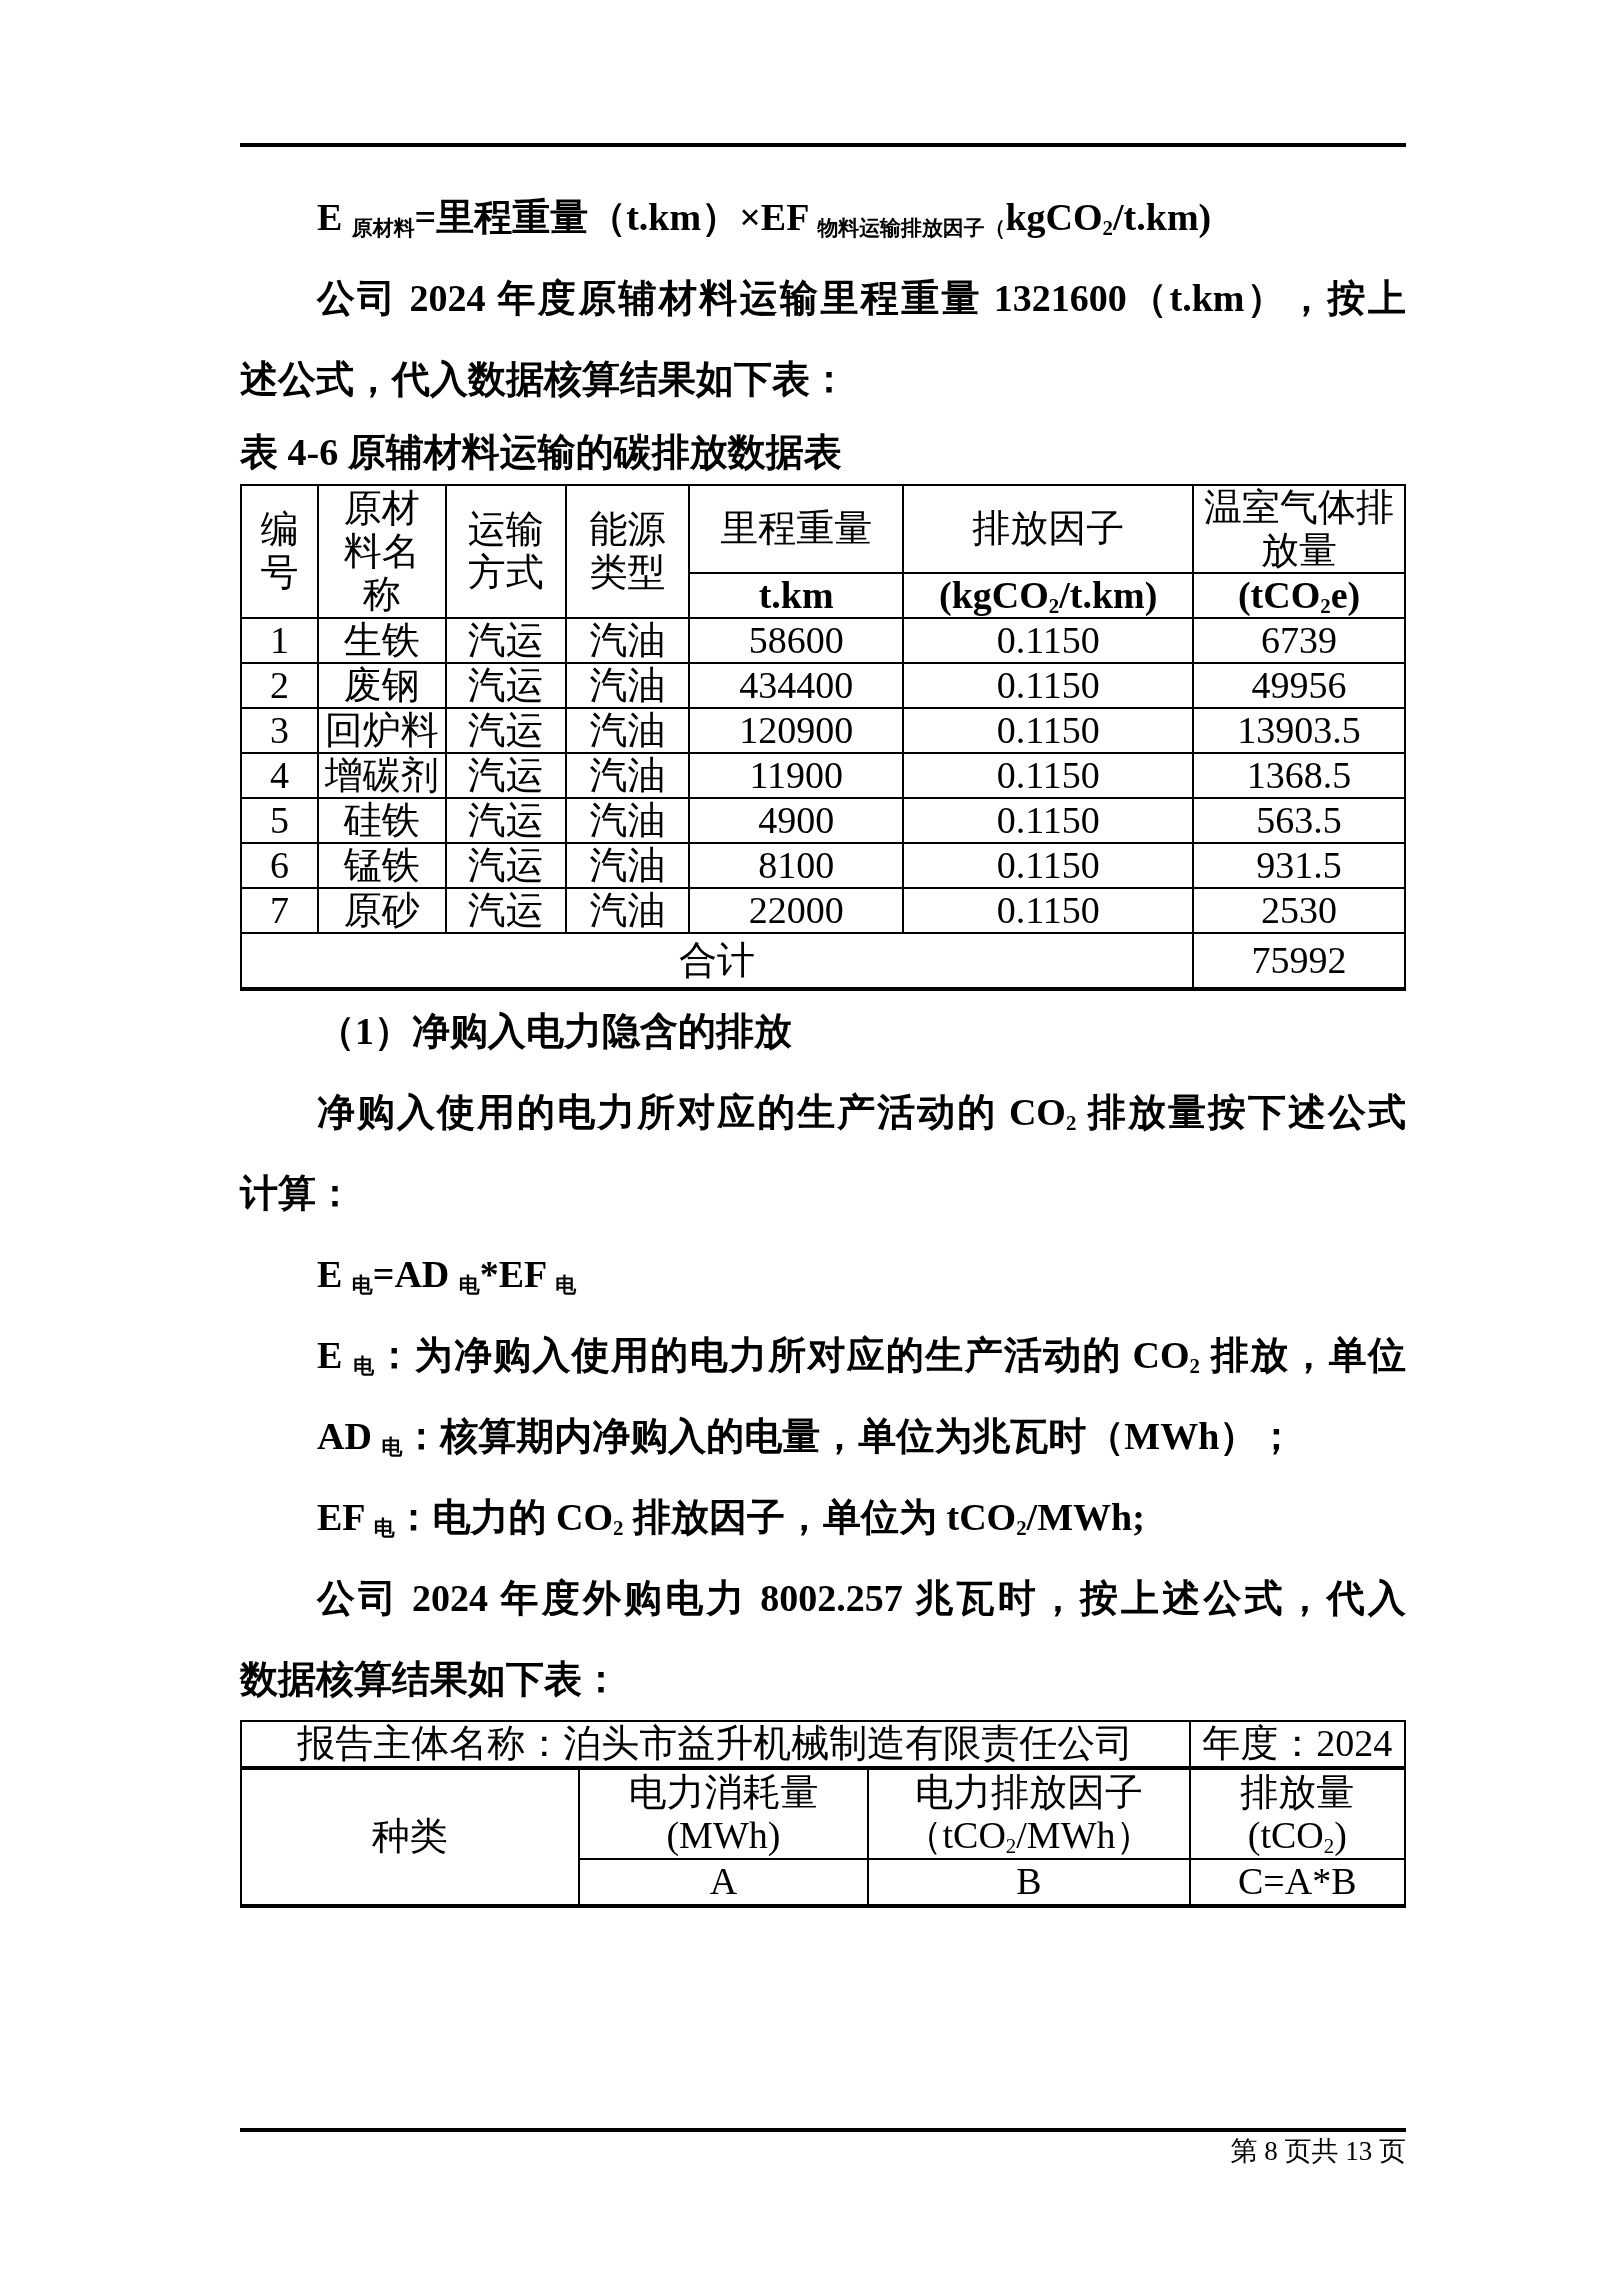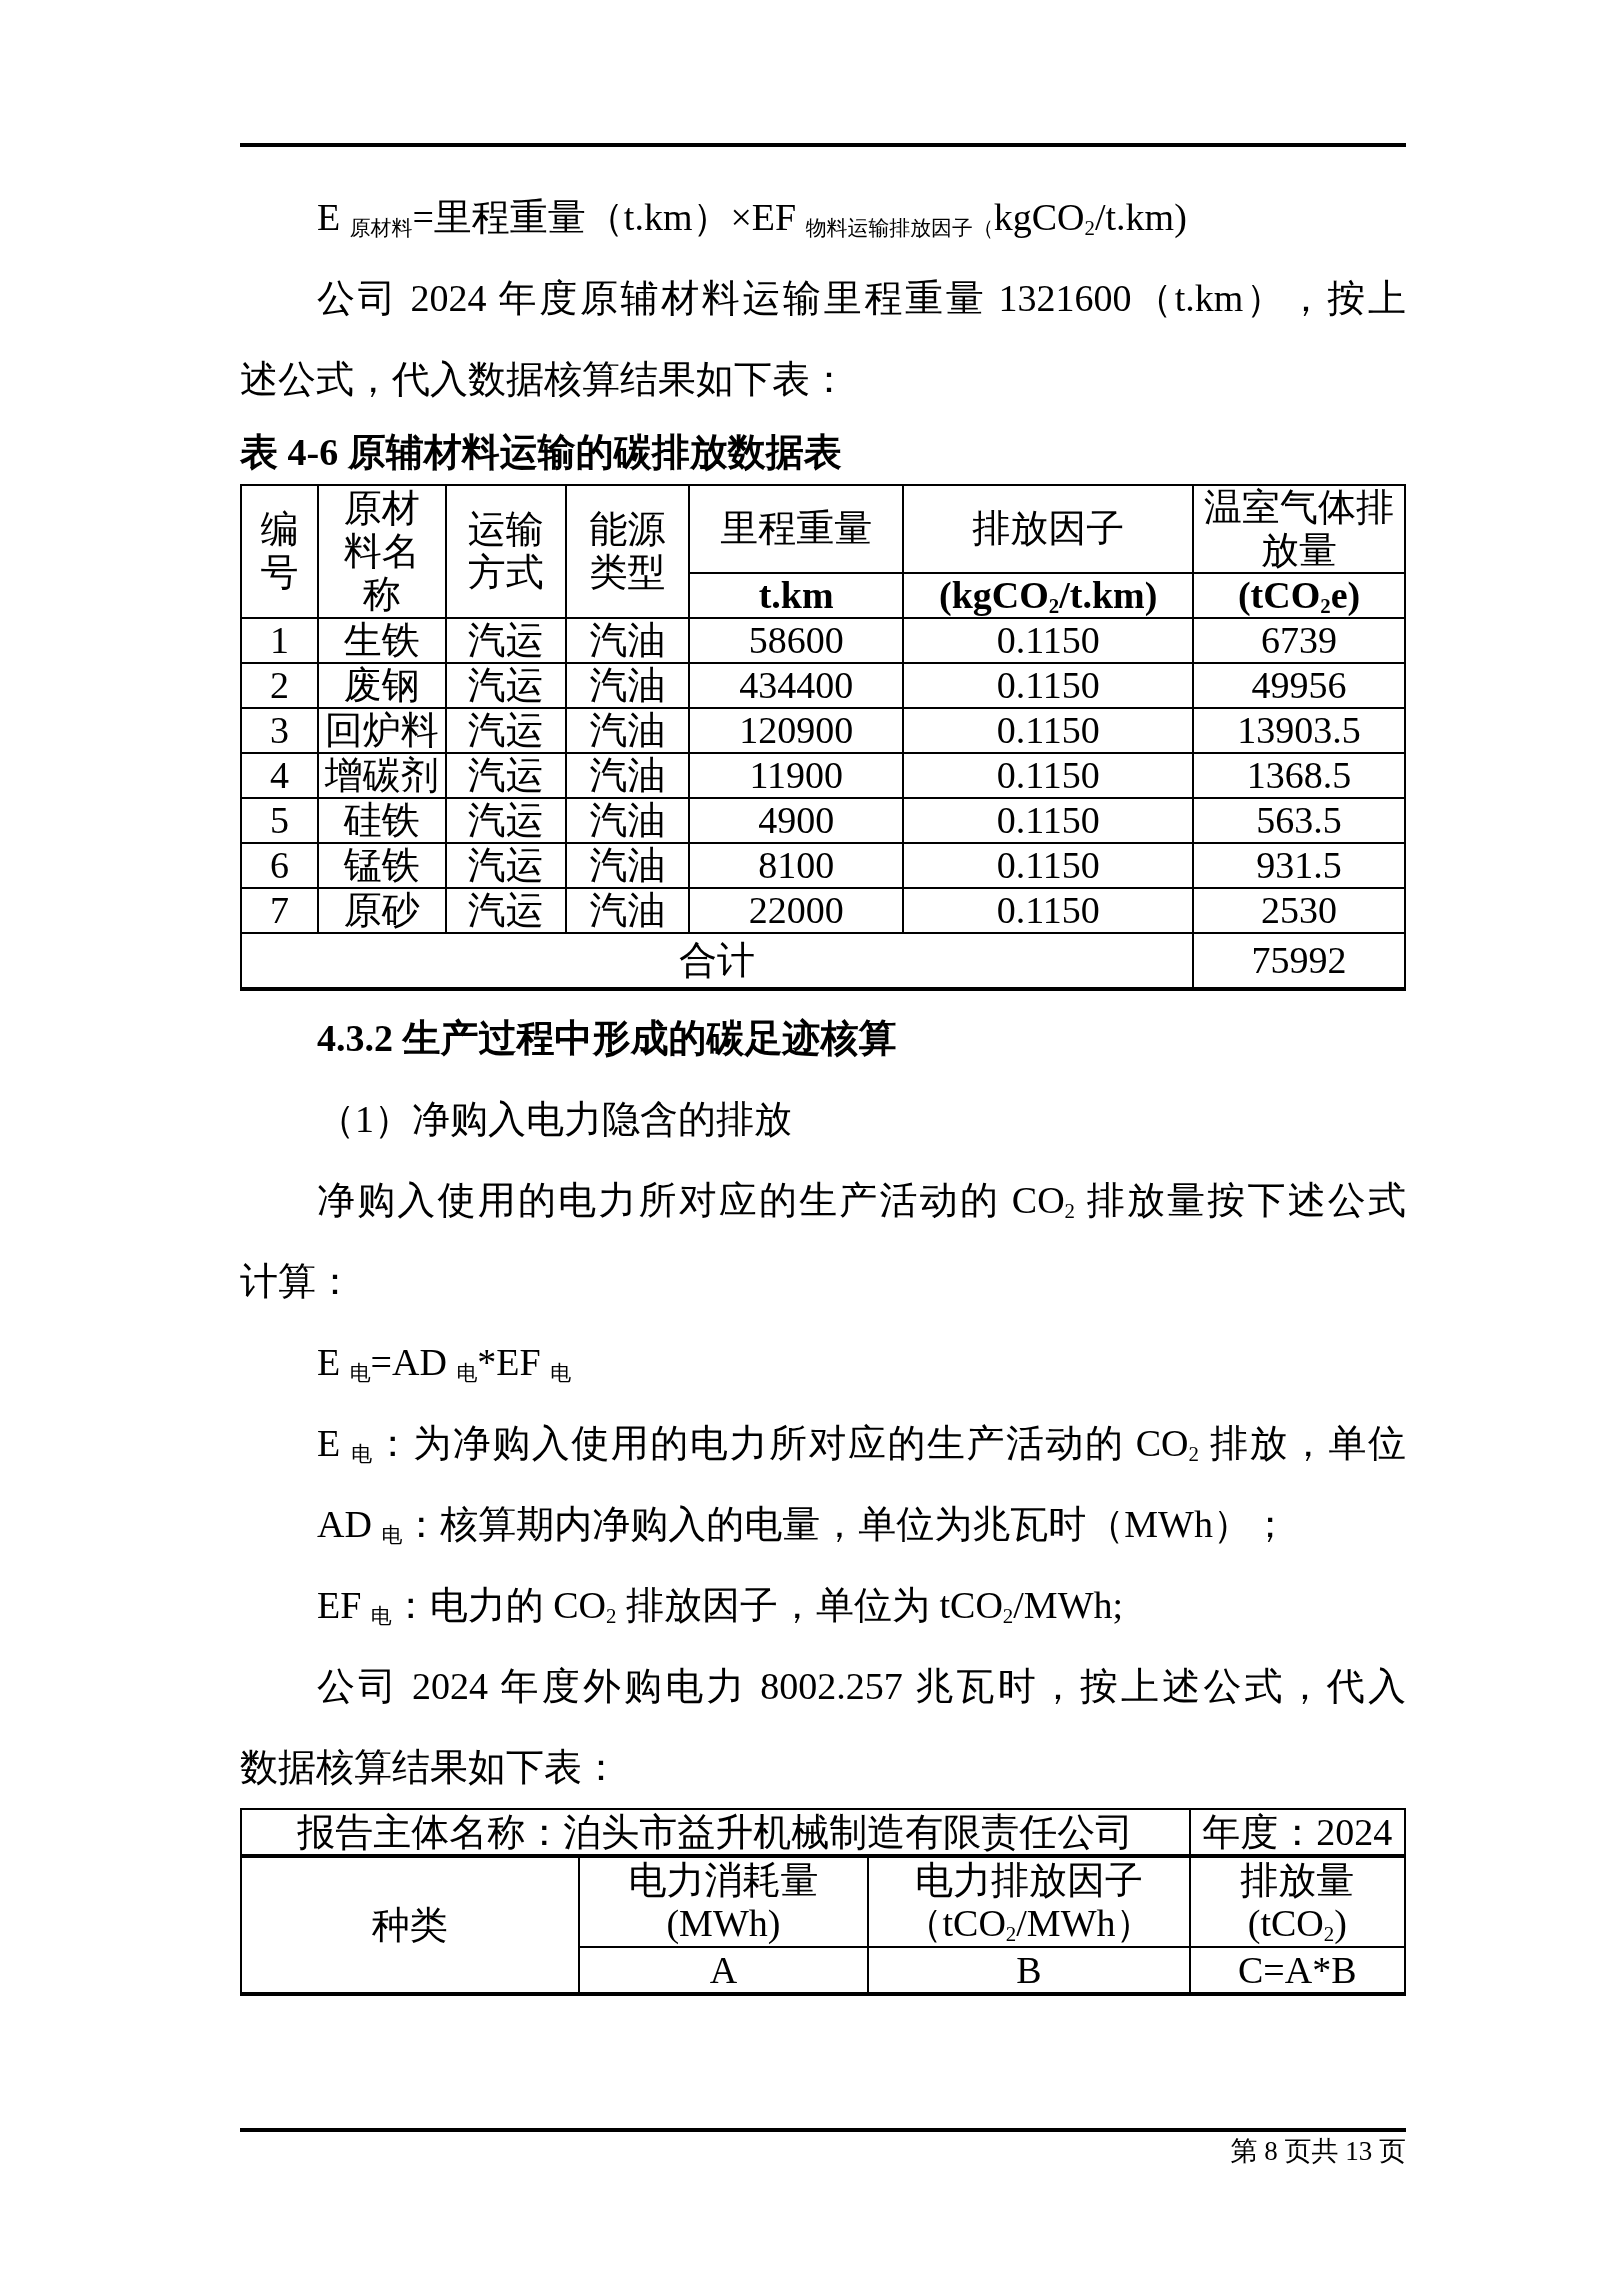--- a/index.html
+++ b/index.html
@@ -11,21 +11,21 @@
     font-family:"Liberation Serif","DejaVu Serif",serif;
     overflow:hidden;
   }
   .header-rule{
     margin:143px 217px 0 240px;
     height:4.4px;background:#000;
   }
   .content{margin:0 217px 0 240px;}
   .para{
     font-size:38px;line-height:81px;
-    text-align:justify;margin:0;
+    text-align:justify;margin:0;font-weight:bold;
   }
   .indent{text-indent:77px;}
   .fill{text-align-last:justify;}
   .bold{font-weight:bold;}
   .spacer-top{margin-top:29.4px;}
   .heading{margin-top:7.4px;}
   sub{font-size:0.55em;vertical-align:-0.22em;line-height:0;}
   .table-title{
     font-size:38px;font-weight:bold;text-align:left;
     line-height:64px;
@@ -174,21 +174,20 @@
           </tr>
         </tbody>
       <tbody>
         <tr class="total-row">
           <td colspan="6">合计</td>
           <td>75992</td>
         </tr>
       </tbody>
     </table>
 
-    <p class="para indent bold heading">4.3.2 生产过程中形成的碳足迹核算</p>
 
     <p class="para indent">（1）净购入电力隐含的排放</p>
 
     <p class="para indent fill">净购入使用的电力所对应的生产活动的 CO<sub>2</sub> 排放量按下述公式</p>
     <p class="para">计算：</p>
 
     <p class="para indent">E <sub>电</sub>=AD <sub>电</sub>*EF <sub>电</sub></p>
 
     <p class="para indent fill">E <sub>电</sub>：为净购入使用的电力所对应的生产活动的 CO<sub>2</sub> 排放，单位</p>
 

